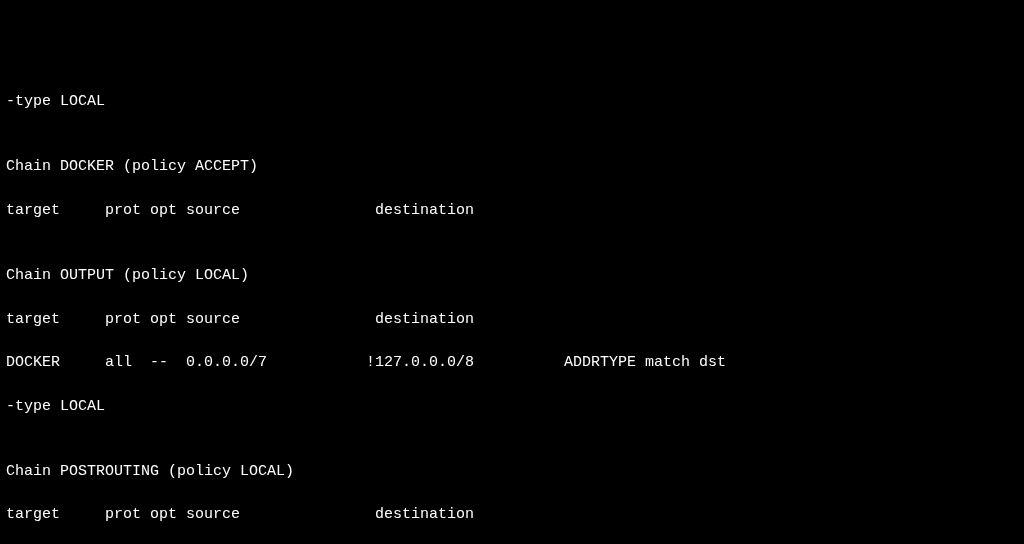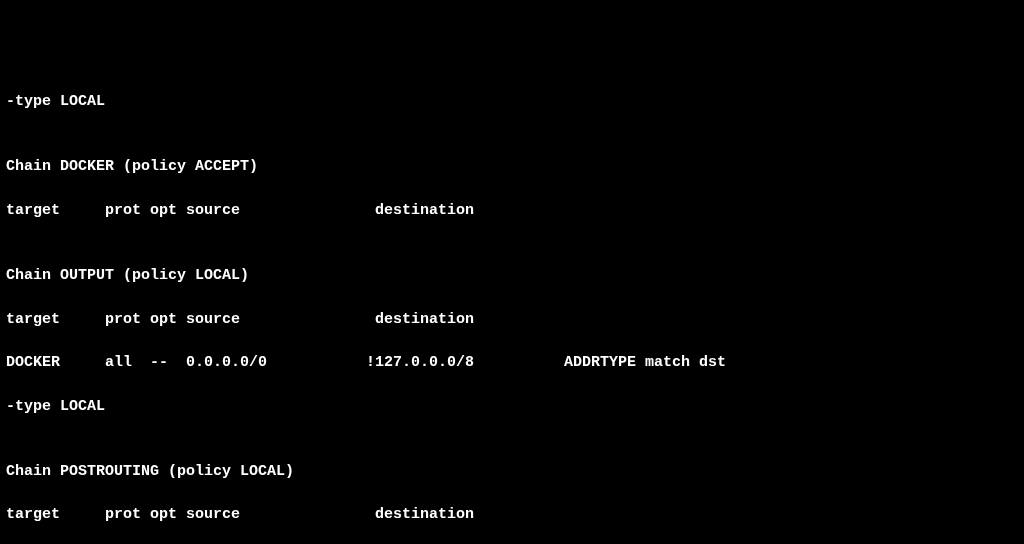--- a/index.html
+++ b/index.html
@@ -8,35 +8,35 @@
       color: #fff;
       font-family: 'Courier New', Consolas, monospace;
       font-size: 15px;
       line-height: 1.45;
       padding: 4px 6px;
       white-space: pre;
       width: 1024px;
       height: 544px;
       overflow: hidden;
     }
-    .line { display: block; font-weight: bold; }
+    .line { display: block; }
   </style>
 </head>
 <body>
 
 
 
 <span class="line">-type LOCAL</span>
 <span class="line"></span>
 <span class="line">Chain DOCKER (policy ACCEPT)</span>
 <span class="line">target     prot opt source               destination</span>
 <span class="line"></span>
 <span class="line">Chain OUTPUT (policy LOCAL)</span>
 <span class="line">target     prot opt source               destination</span>
-<span class="line">DOCKER     all  --  0.0.0.0/0           !127.0.0.0/8          ADDRTYPE match dst</span>
+<span class="line">DOCKER     all  --  0.0.0.0/7           !127.0.0.0/8          ADDRTYPE match dst</span>
 <span class="line">-type LOCAL</span>
 <span class="line"></span>
 <span class="line">Chain POSTROUTING (policy LOCAL)</span>
 <span class="line">target     prot opt source               destination</span>
 
 
 
 
 <span class="line"></span>
 

